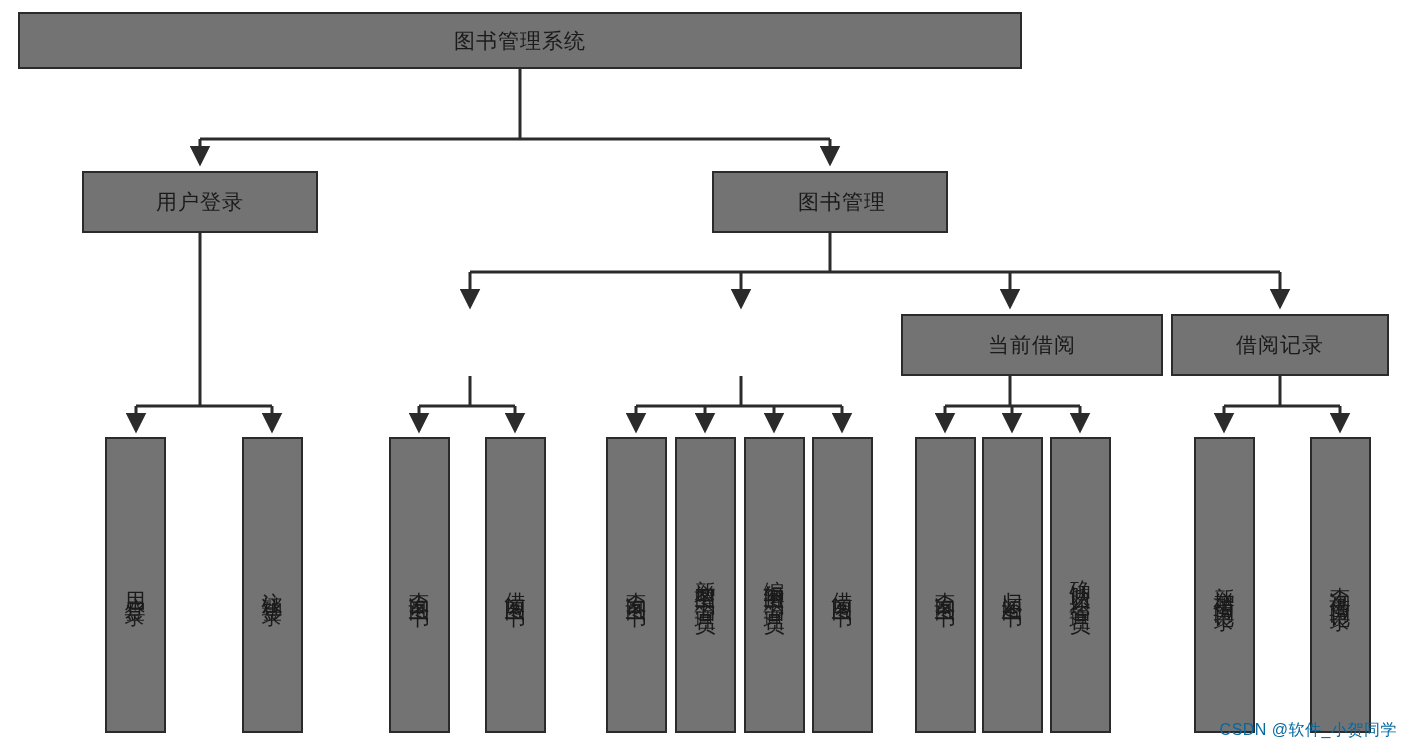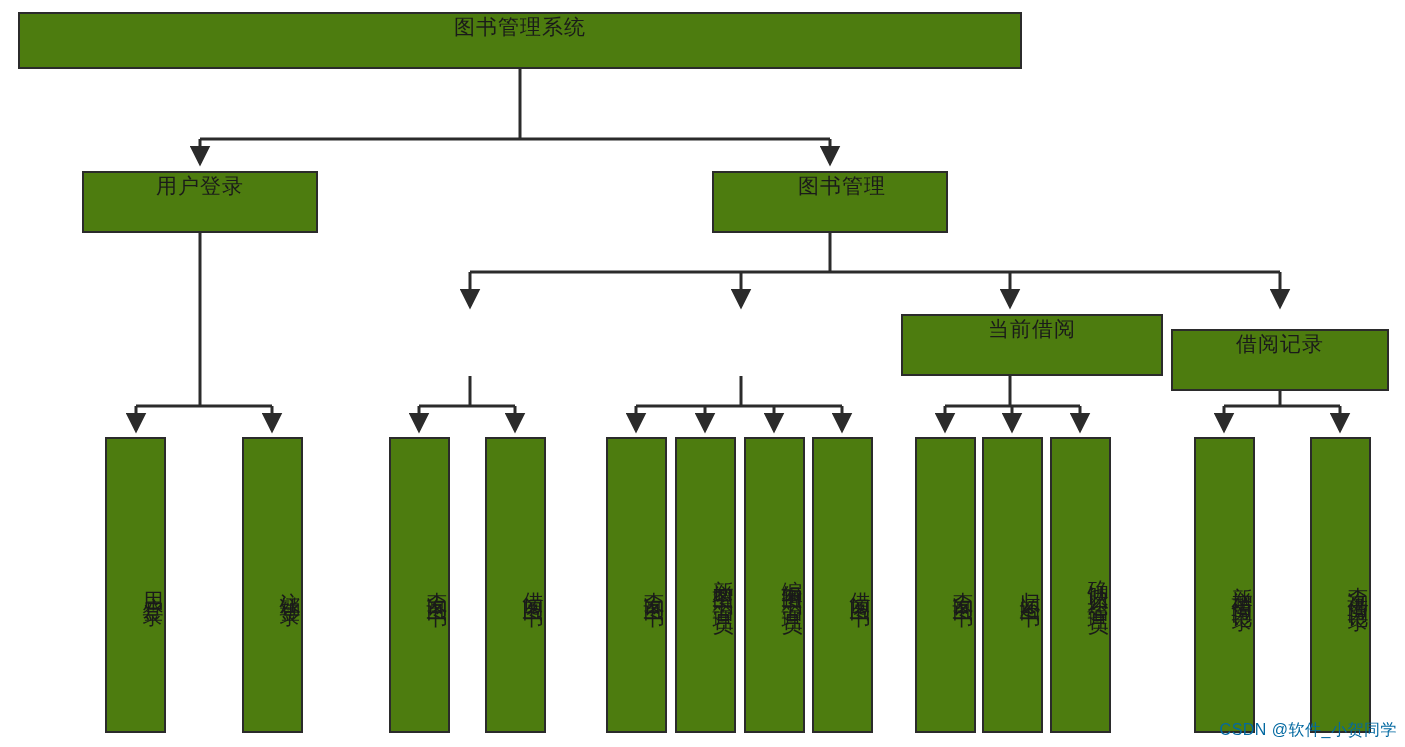--- a/index.html
+++ b/index.html
@@ -21,22 +21,23 @@
     position: absolute;
     left: 0;
     top: 0;
     width: 1405px;
     height: 747px;
   }
   .node {
     position: absolute;
     box-sizing: border-box;
     border: 2.5px solid #2b2b2b;
-    background: #4d7c0f;
+    background: #737373;
     display: flex;
+    align-items: center;
     justify-content: center;
     color: #1a1a1a;
   }
   .node.horiz {
     font-size: 21px;
     letter-spacing: 1px;
     line-height: 1.2;
   }
   .node.vert {
     writing-mode: vertical-rl;
@@ -129,21 +130,21 @@
   <div class="node horiz" style="left:82px; top:171px; width:236px; height:62px;">
     <span class="label">用户登录</span>
   </div>
   <div class="node horiz" style="left:712px; top:171px; width:236px; height:62px;padding-left:24px;">
     <span class="label">图书管理</span>
   </div>
 
   <div class="node horiz" style="left:901px; top:314px; width:262px; height:62px;">
     <span class="label">当前借阅</span>
   </div>
-  <div class="node horiz" style="left:1171px; top:314px; width:218px; height:62px;margin-top:15px;">
+  <div class="node horiz" style="left:1171px; top:314px; width:218px; height:62px;">
     <span class="label">借阅记录</span>
   </div>
 
   <div class="node vert" style="left:105px; top:437px; width:61px; height:296px;">
     <span class="label">用户登录</span>
   </div>
   <div class="node vert" style="left:242px; top:437px; width:61px; height:296px;">
     <span class="label">注销登录</span>
   </div>
   <div class="node vert" style="left:389px; top:437px; width:61px; height:296px;">

